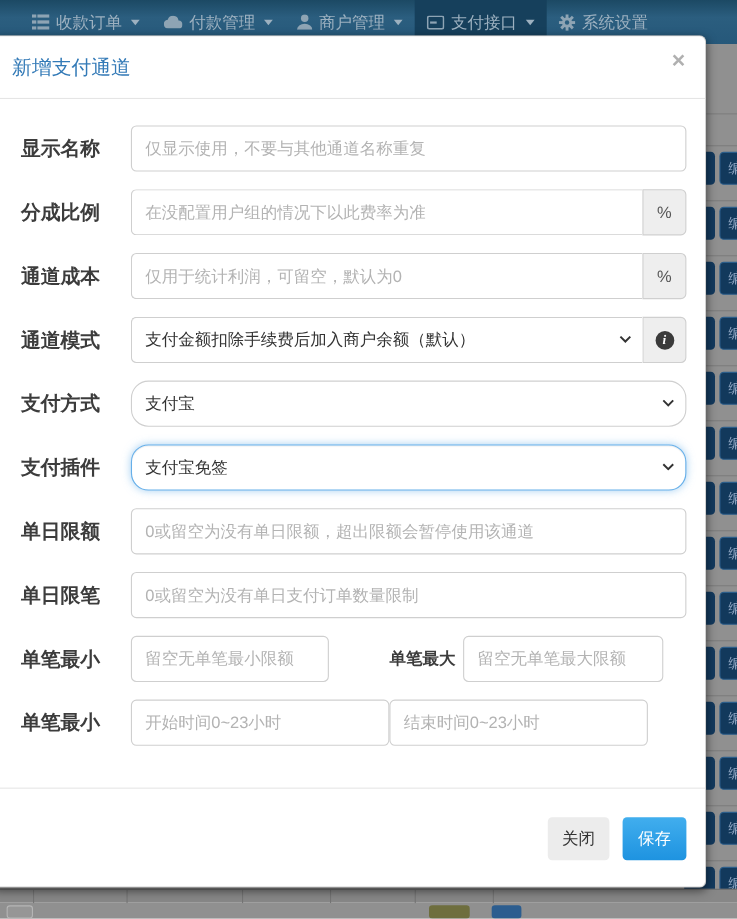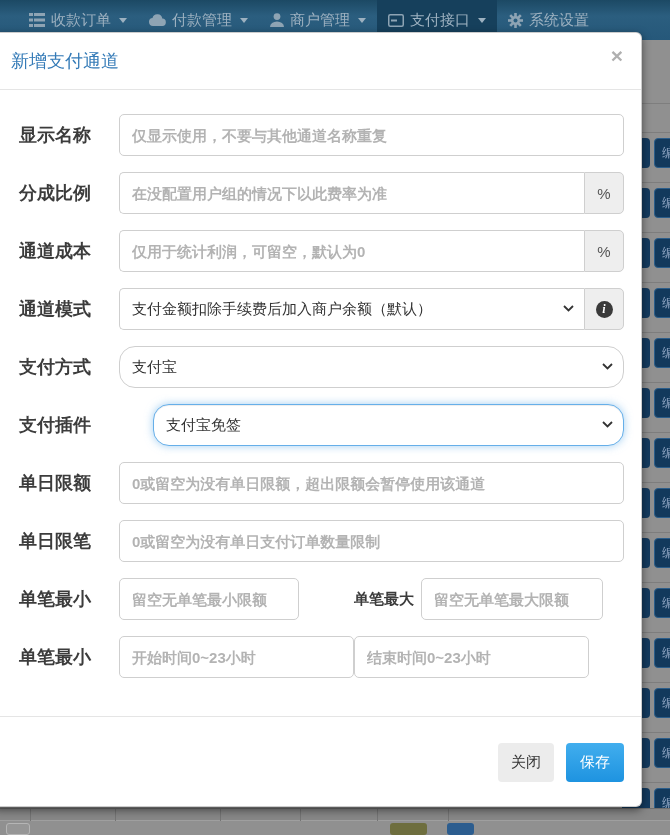--- a/index.html
+++ b/index.html
@@ -75,40 +75,39 @@
   }
   .modal-body { flex:1; padding:24px 17px 0 26px; }
   .form-row { display:flex; align-items:center; margin-bottom:16px; }
   .form-label {
     flex:none; width:100px; font-size:18px; font-weight:700; color:#3c3c3c;
   }
   .ctl-wrap { flex:1; display:flex; }
   .txt {
     height:42px; border:1px solid #cfcfcf; border-radius:5px; width:100%;
     font-size:15px; padding:0 12px; color:#333; outline:none;
-    font-family:"Liberation Sans","DejaVu Sans",sans-serif; background:#fff;font-weight:bold;
+    font-family:"Liberation Sans","DejaVu Sans",sans-serif; background:#fff;
   }
   .txt::placeholder { color:#b3b3b3; opacity:1; }
   .grp .txt { border-radius:5px 0 0 5px; border-right:none; }
   .addon {
     flex:none; width:40px; height:42px; background:#eee; border:1px solid #cfcfcf;
     border-radius:0 5px 5px 0; display:flex; align-items:center; justify-content:center;
     font-size:15px; color:#555;
   }
   .sel {
     position:relative; height:42px; border:1px solid #cfcfcf; border-radius:16px;
     width:100%; background:#fff; display:flex; align-items:center;
     padding:0 30px 0 12px; font-size:15px; color:#333; cursor:pointer;
   }
   .grp .sel { border-radius:5px 0 0 5px; border-right:none; }
   .sel svg { position:absolute; right:10px; top:16px; }
   .sel.focused {
     border:1px solid #66afe9;
     box-shadow:inset 0 1px 1px rgba(0,0,0,.075), 0 0 8px rgba(102,175,233,.6);
-    margin-left:34px;
   }
   .info-circle {
     width:17px; height:17px; border-radius:50%; background:#3a3a3a; color:#fff;
     font-size:12px; font-weight:700; line-height:17px; text-align:center;
     font-family:"Liberation Serif",serif; font-style:italic;
   }
   .w180 { width:180px; flex:none; }
   .w182 { width:182px; flex:none; }
   .w235 { width:235px; flex:none; }
   .inline-label {

